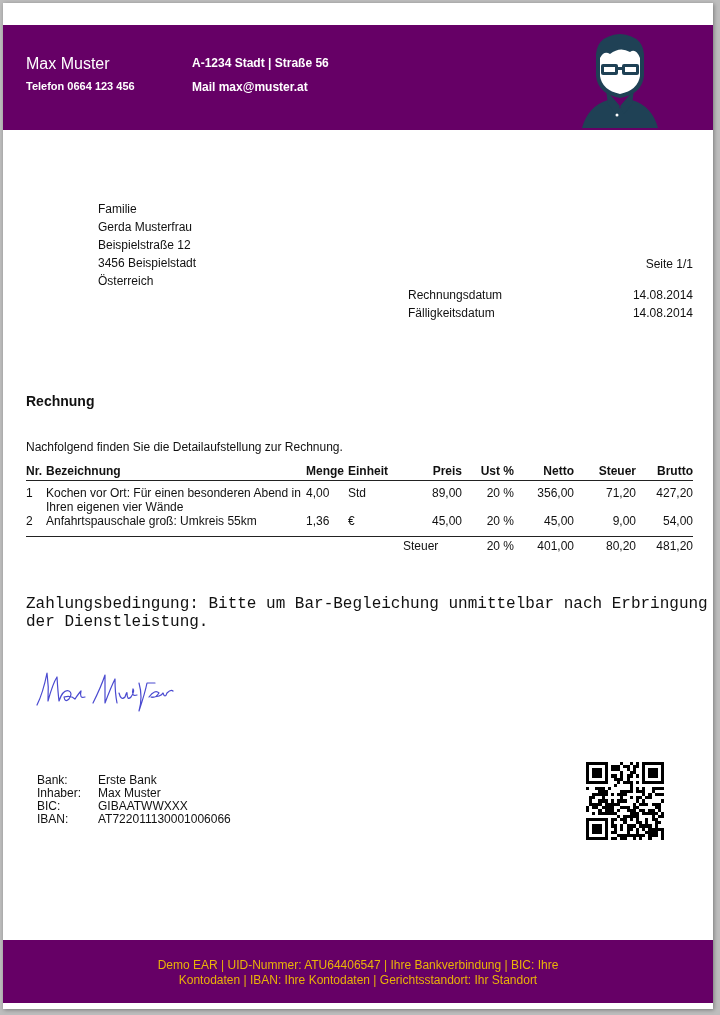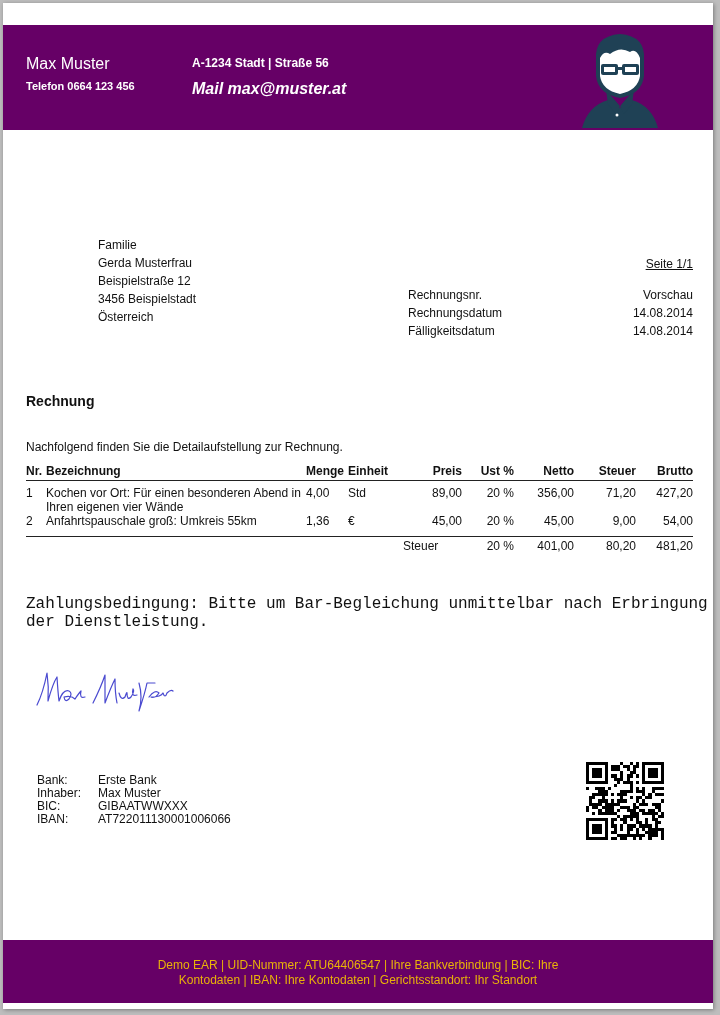--- a/index.html
+++ b/index.html
@@ -21,28 +21,28 @@
     }
     .header {
       position: absolute; left: 0; top: 22px;
       width: 710px; height: 105px;
       background: #660066;
       color: #fff;
     }
     .h-name { position: absolute; left: 23px; top: 30px; font-size: 16px; }
     .h-phone { position: absolute; left: 23px; top: 55px; font-size: 11px; font-weight: bold; }
     .h-addr { position: absolute; left: 189px; top: 31px; font-size: 12px; font-weight: bold; }
-    .h-mail { position: absolute; left: 189px; top: 55px; font-size: 16px; font-weight: bold; font-style: italic; }
+    .h-mail { position: absolute; left: 189px; top: 55px; font-size: 12px; font-weight: bold; }
     .avatar { position: absolute; left: 577px; top: 3px; width: 80px; height: 102px; }
 
     .txt { position: absolute; font-size: 12px; line-height: 18px; }
-    .recipient { left: 95px; top: 197px; margin-top: 36px; }
+    .recipient { left: 95px; top: 197px; }
     .recipient div { height: 18px; }
 
-    .page-no { position: absolute; right: 20px; top: 254px; font-size: 12px; text-decoration: underline; }
+    .page-no { position: absolute; right: 20px; top: 254px; font-size: 12px; }
 
     .meta { position: absolute; left: 405px; top: 283px; width: 285px; font-size: 12px; }
     .meta-row { display: flex; justify-content: space-between; height: 18px; line-height: 18px; }
 
     .title { position: absolute; left: 23px; top: 390px; font-size: 14px; font-weight: bold; }
     .intro { position: absolute; left: 23px; top: 437px; font-size: 12px; }
 
     table.items {
       position: absolute; left: 23px; top: 458px;
       width: 667px;
@@ -120,24 +120,20 @@
     <div>Familie</div>
     <div>Gerda Musterfrau</div>
     <div>Beispielstraße 12</div>
     <div>3456 Beispielstadt</div>
     <div>Österreich</div>
   </div>
 
   <div class="page-no">Seite 1/1</div>
 
   <div class="meta">
-    <div class="meta-row">
-      <span>Rechnungsnr.</span>
-      <span>Vorschau</span>
-    </div>
     <div class="meta-row">
       <span>Rechnungsdatum</span>
       <span>14.08.2014</span>
     </div>
     <div class="meta-row">
       <span>Fälligkeitsdatum</span>
       <span>14.08.2014</span>
     </div>
   </div>
 

